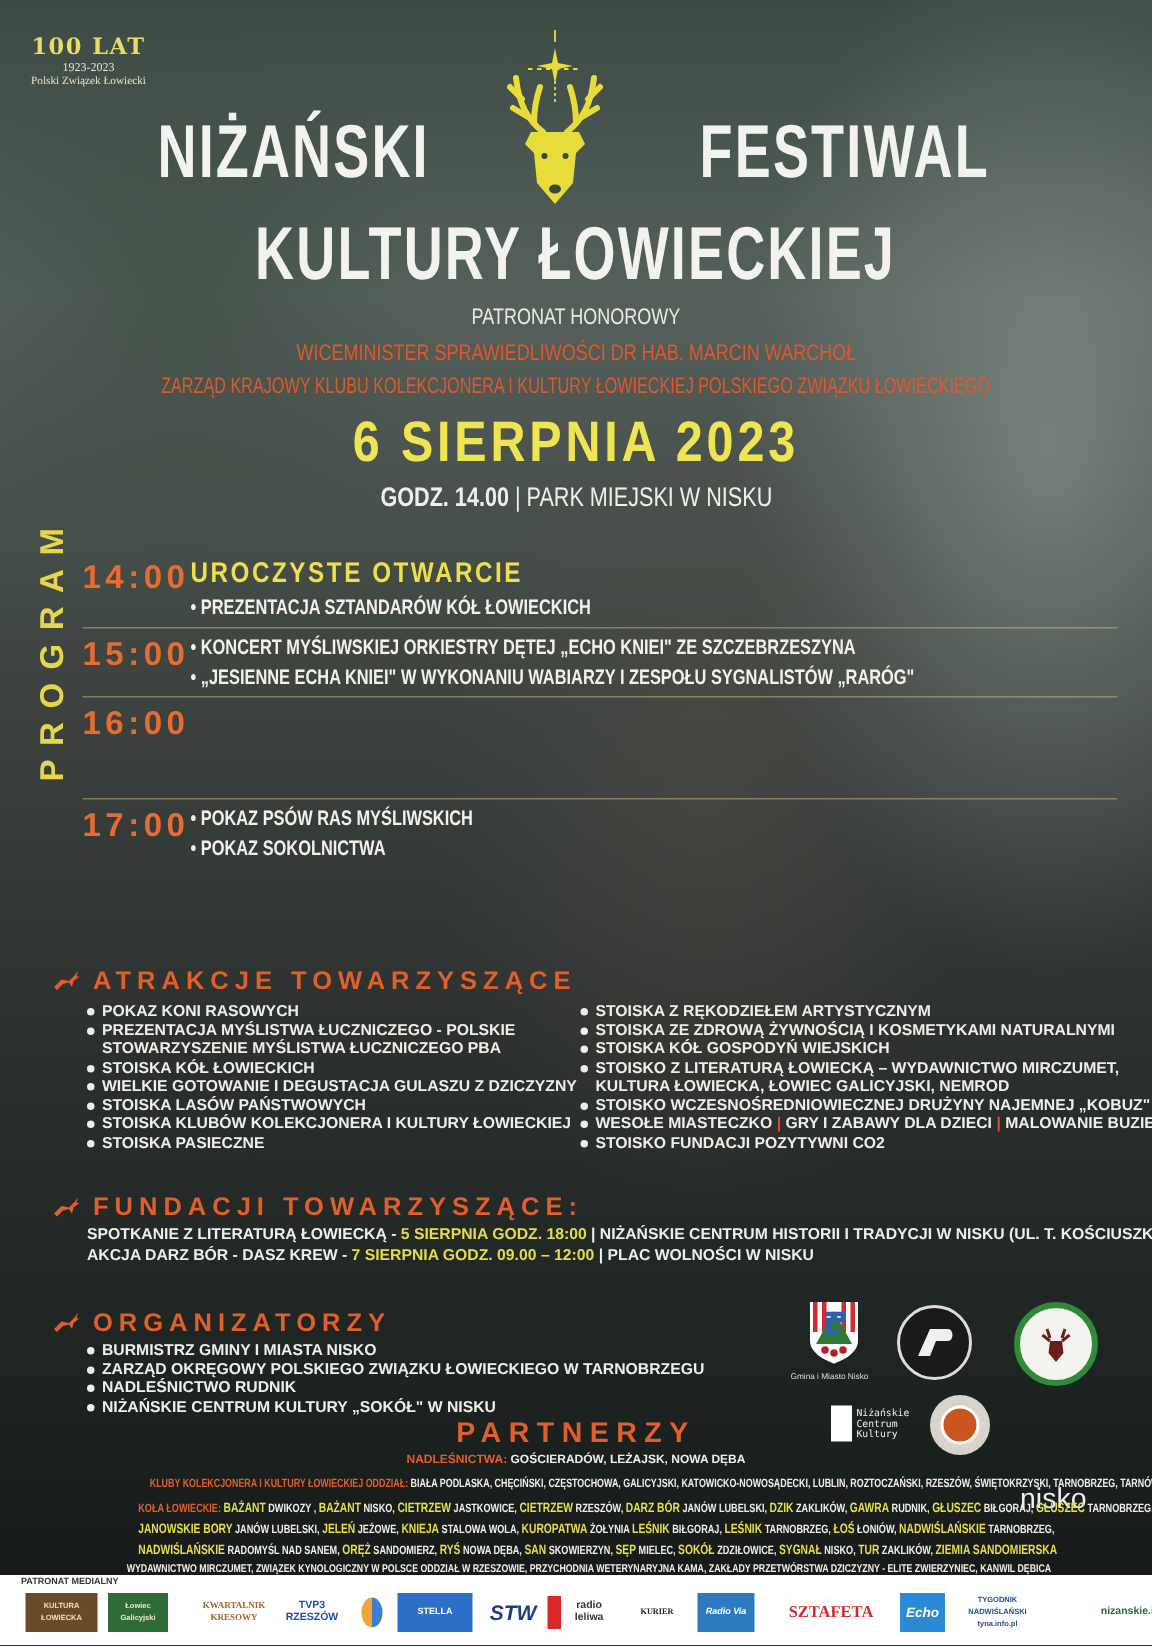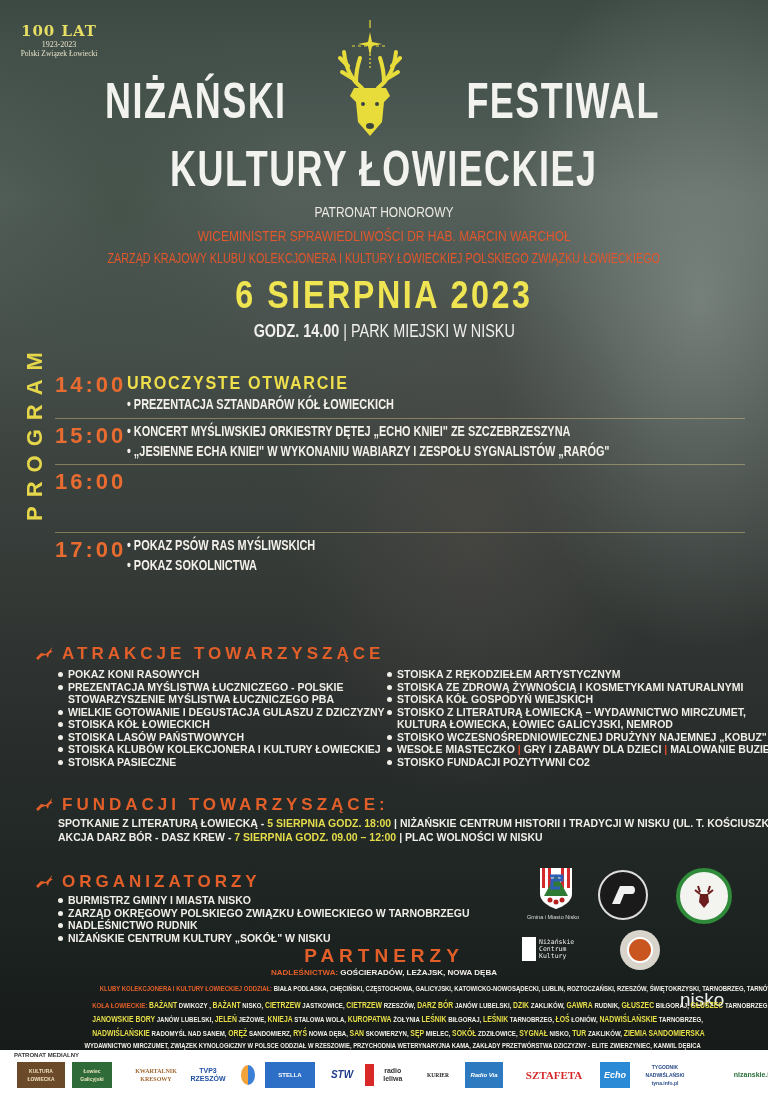--- a/index.html
+++ b/index.html
@@ -152,22 +152,22 @@
   <div class="sechead" style="left:34px;top:644px">
     <svg class="ic" viewBox="0 0 20 16">
         <path d="M2 12 L7 7 L12 8 L16 4 L18 1 L17 5 L19 5 L15 8 L14 12 L12 9 L8 10 L4 14Z" fill="#e35f2a"></path>
       </svg>
     <span>ATRAKCJE TOWARZYSZĄCE</span>
   </div>
   <ul class="blist" style="left:56px;top:668px">
     <li>POKAZ KONI RASOWYCH</li>
     <li>PREZENTACJA MYŚLISTWA ŁUCZNICZEGO - POLSKIE</li>
     <li class="cont">STOWARZYSZENIE MYŚLISTWA ŁUCZNICZEGO PBA</li>
+    <li>STOISKA KÓŁ ŁOWIECKICH</li>
     <li>WIELKIE GOTOWANIE I DEGUSTACJA GULASZU Z DZICZYZNY</li>
-    <li>STOISKA KÓŁ ŁOWIECKICH</li>
     <li>STOISKA LASÓW PAŃSTWOWYCH</li>
     <li>STOISKA KLUBÓW KOLEKCJONERA I KULTURY ŁOWIECKIEJ</li>
     <li>STOISKA PASIECZNE</li>
   </ul>
   <ul class="blist" style="left:385px;top:668px">
     <li>STOISKA Z RĘKODZIEŁEM ARTYSTYCZNYM</li>
     <li>STOISKA ZE ZDROWĄ ŻYWNOŚCIĄ I KOSMETYKAMI NATURALNYMI</li>
     <li>STOISKA KÓŁ GOSPODYŃ WIEJSKICH</li>
     <li>STOISKO Z LITERATURĄ ŁOWIECKĄ – WYDAWNICTWO MIRCZUMET,</li>
     <li class="cont">KULTURA ŁOWIECKA, ŁOWIEC GALICYJSKI, NEMROD</li>
@@ -223,21 +223,21 @@
     <svg width="26" height="22" viewBox="0 0 26 22">
         <path d="M2 20 L10 2 H22 C26 2 26 10 22 10 H14 L10 20Z" fill="#f0f0f0"></path>
       </svg>
   </div>
   <div class="logo" style="left:676px;top:868px;width:56px;height:56px;border-radius:50%;border:4px solid #2f8a3a;background:#f3f3ef;display:flex;align-items:center;justify-content:center">
     <svg width="28" height="28" viewBox="0 0 28 28">
         <path d="M8 4 L10 10 M20 4 L18 10 M5 8 L10 12 M23 8 L18 12" stroke="#6b1d1d" stroke-width="2"></path>
         <path d="M10 12 H18 L19 20 L14 26 L9 20Z" fill="#6b1d1d"></path>
       </svg>
   </div>
-  <div class="logo" style="left:522px;top:934px;width:66px;height:30px;display:flex;align-items:center;gap:3px">
+  <div class="logo" style="left:554px;top:934px;width:66px;height:30px;display:flex;align-items:center;gap:3px">
     <div style="width:14px;height:24px;background:#fff"></div>
     <div style="font-family:'DejaVu Sans Mono',monospace;font-size:6.5px;line-height:7px;color:#eee">
       <div>Niżańskie</div>
       <div>Centrum</div>
       <div>Kultury</div>
     </div>
   </div>
   <div class="logo" style="left:620px;top:930px;width:40px;height:40px;border-radius:50%;background:#d8d4cc;display:flex;align-items:center;justify-content:center">
     <div style="width:26px;height:26px;border-radius:50%;background:#c9561f;border:2px solid #fff"></div>
   </div>
@@ -258,21 +258,21 @@
   <div id="media-bar">
     <div id="media-label">PATRONAT MEDIALNY</div>
     <div class="ml" style="left: 17px; width: 48px; background: rgb(107, 74, 42); color: rgb(240, 224, 192); font-size: 5px;">KULTURA ŁOWIECKA</div>
     <div class="ml" style="left: 72px; width: 40px; background: rgb(46, 107, 56); color: rgb(240, 232, 192); font-size: 5px;">Łowiec Galicyjski</div>
     <div class="ml" style="left: 130px; width: 52px; color: rgb(160, 102, 46); font-family: &quot;Liberation Serif&quot;, serif; font-size: 6px;">KWARTALNIK KRESOWY</div>
     <div class="ml" style="left: 190px; width: 36px; color: rgb(30, 79, 163); font-size: 7px;">TVP3 RZESZÓW</div>
     <div class="ml" style="left: 240px; width: 16px;">
         <div style="width:14px;height:20px;border-radius:50%;background:linear-gradient(90deg,#f2a43a 50%,#3b7fd6 50%)"></div>
       </div>
     <div class="ml" style="left: 265px; width: 50px; background: rgb(45, 111, 199); color: rgb(255, 255, 255); font-size: 6px;">STELLA</div>
-    <div class="ml" style="left: 330px; width: 24px; color: rgb(30, 60, 138); font-style: italic; font-size: 10px;">STW</div>
+    <div class="ml" style="left: 330px; width: 24px; color: rgb(30, 60, 138); font-style: italic; font-size: 14px;">STW</div>
     <div class="ml" style="left: 365px; width: 44px; color: rgb(51, 51, 51); font-size: 7px;">
         <span style="display:inline-block;width:10px;height:22px;background:#d82828;margin-right:3px"></span>
         <span>radio leliwa</span>
       </div>
     <div class="ml" style="left: 425px; width: 26px; color: rgb(34, 34, 34); font-family: &quot;Liberation Serif&quot;, serif; font-size: 5.5px;">KURIER</div>
     <div class="ml" style="left: 465px; width: 38px; background: rgb(46, 122, 192); color: rgb(255, 255, 255); font-style: italic; font-size: 6px;">Radio Via</div>
     <div class="ml" style="left: 525px; width: 58px; color: rgb(214, 42, 42); font-family: &quot;Liberation Serif&quot;, serif; font-size: 11px;">SZTAFETA</div>
     <div class="ml" style="left: 600px; width: 30px; background: rgb(43, 138, 214); color: rgb(255, 255, 255); font-style: italic; font-size: 9px;">Echo</div>
     <div class="ml" style="left: 640px; width: 50px; color: rgb(42, 77, 138); font-size: 5px;">TYGODNIK NADWIŚLAŃSKI tyna.info.pl</div>
     <div class="ml" style="left: 725px; width: 64px; color: rgb(42, 110, 58); font-size: 7px;">nizanskie.info</div>

